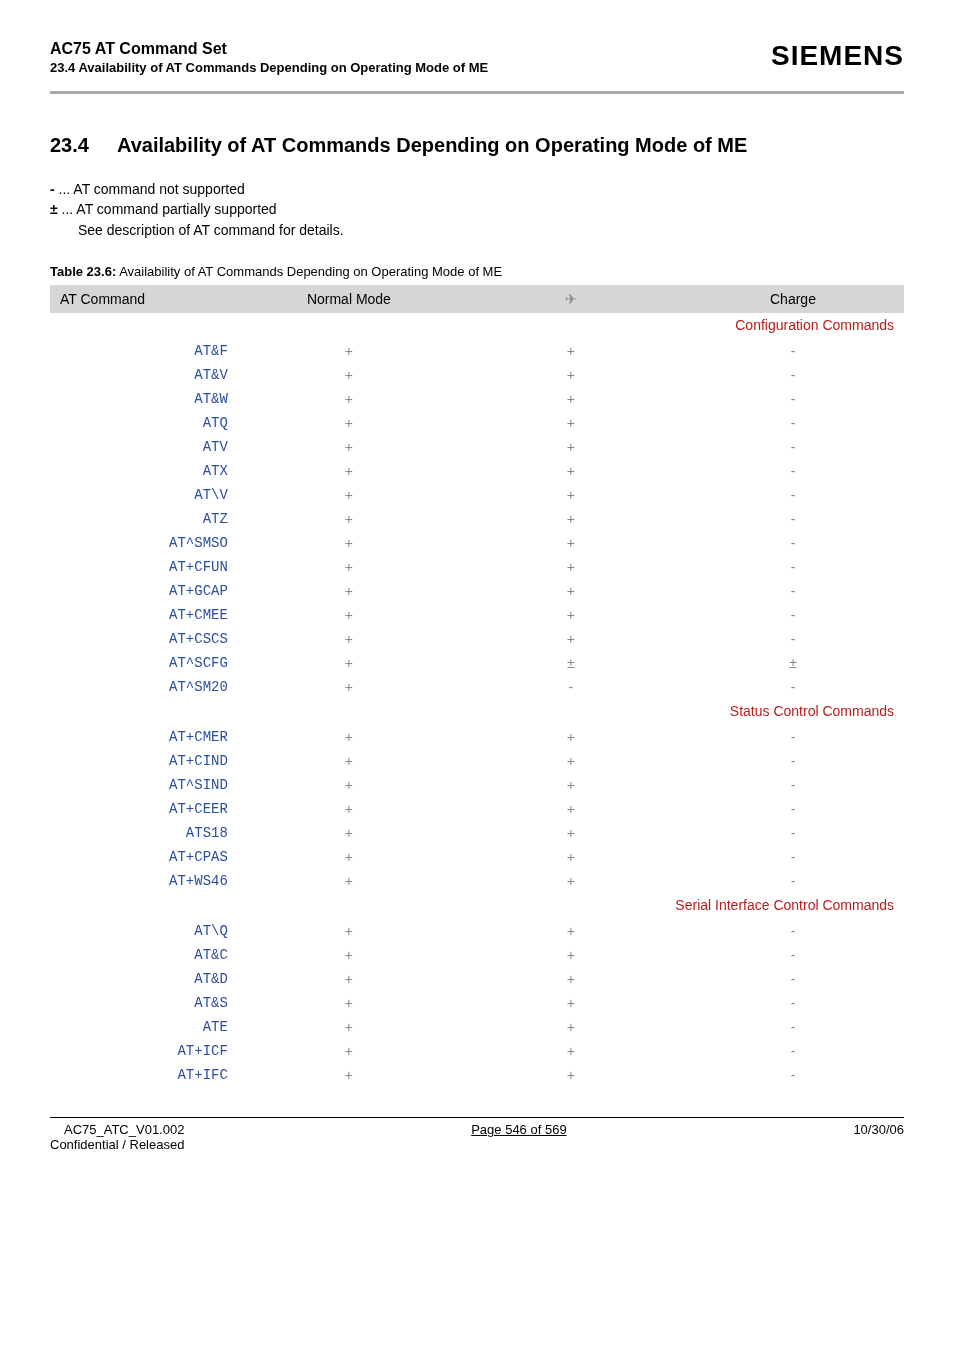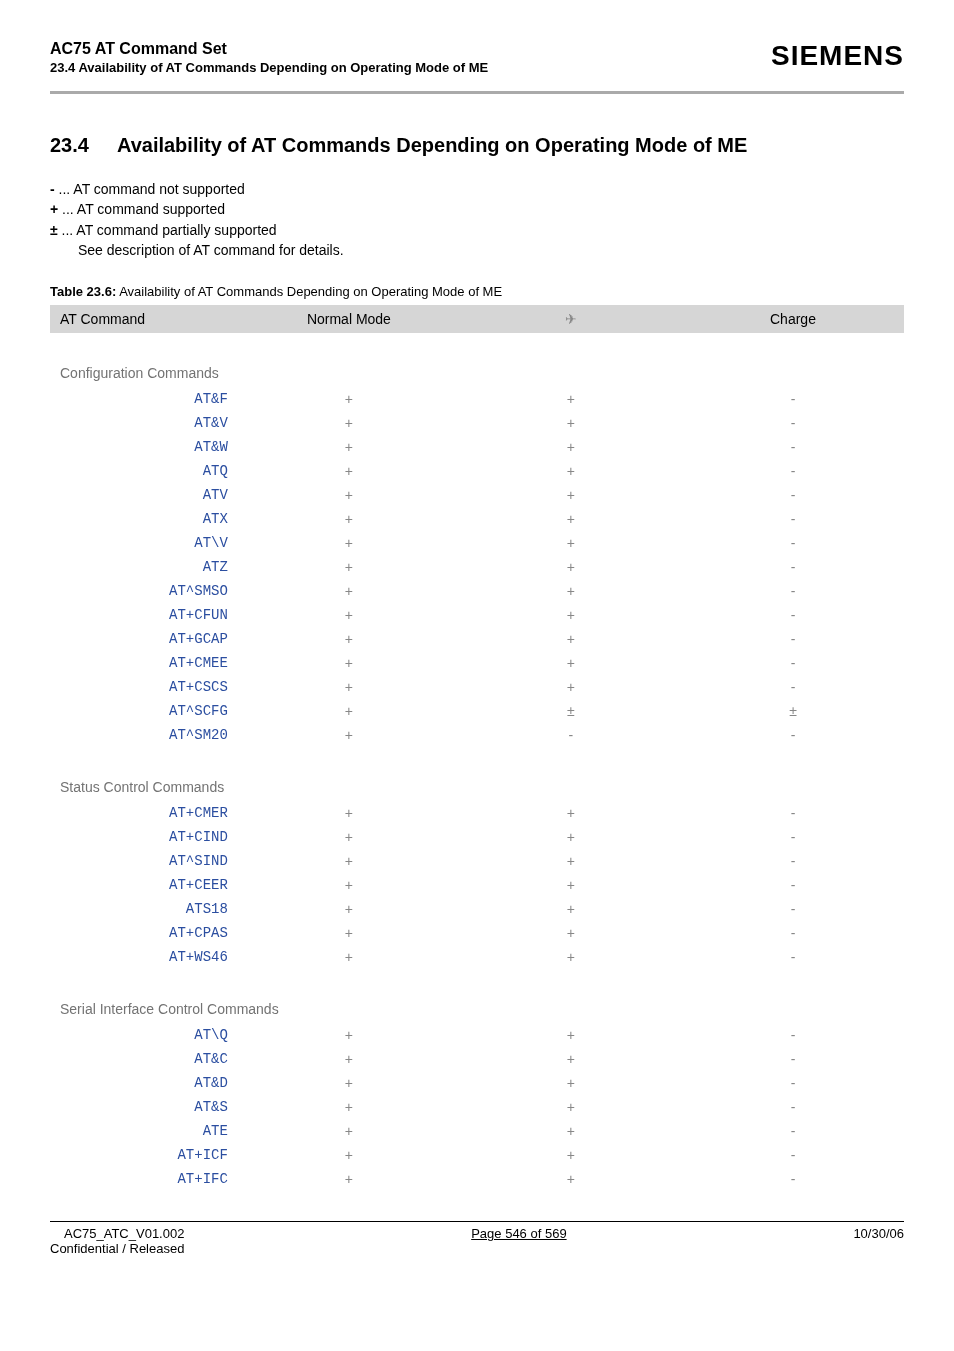--- a/index.html
+++ b/index.html
@@ -63,24 +63,24 @@
     text-align: center;
     vertical-align: middle;
   }
   table.atab td:first-child {
     text-align: right;
     font-family: "Courier New", monospace;
     color: #2b4ea0;
     width: 22%;
   }
   table.atab td.section-row {
-    text-align: left;
+    text-align: right;
     font-family: Arial, Helvetica, sans-serif;
-    color: #737373;
-    padding-top: 32px;
+    color: #b91c1c;
+    padding-top: 4px;
     padding-bottom: 6px;
     font-size: 14px;
   }
   .sym { color: #888; }
   .airplane { color: #888; }
   .footer-rule {
     border: none;
     border-top: 1px solid #000;
     margin-top: 30px;
   }
@@ -110,21 +110,20 @@
     <div class="brand">SIEMENS</div>
   </div>
   <hr class="hr-top">
 
   <h2 class="section-heading">
     <span class="section-num">23.4</span><span>Availability of AT Commands Depending on Operating Mode of ME</span>
   </h2>
 
   <div class="legend">
     <div class="legend-row"><span class="legend-sym">-</span><span> ... AT command not supported</span></div>
-    <div class="legend-row"><span class="legend-sym">+</span><span> ... AT command supported</span></div>
     <div class="legend-row"><span class="legend-sym">±</span><span> ... AT command partially supported</span></div>
     <div class="legend-row legend-indent">See description of AT command for details.</div>
   </div>
 
   <div class="table-caption">
     <b>Table 23.6:</b><span>  Availability of AT Commands Depending on Operating Mode of ME</span>
   </div>
 
   <table class="atab">
     <thead>

